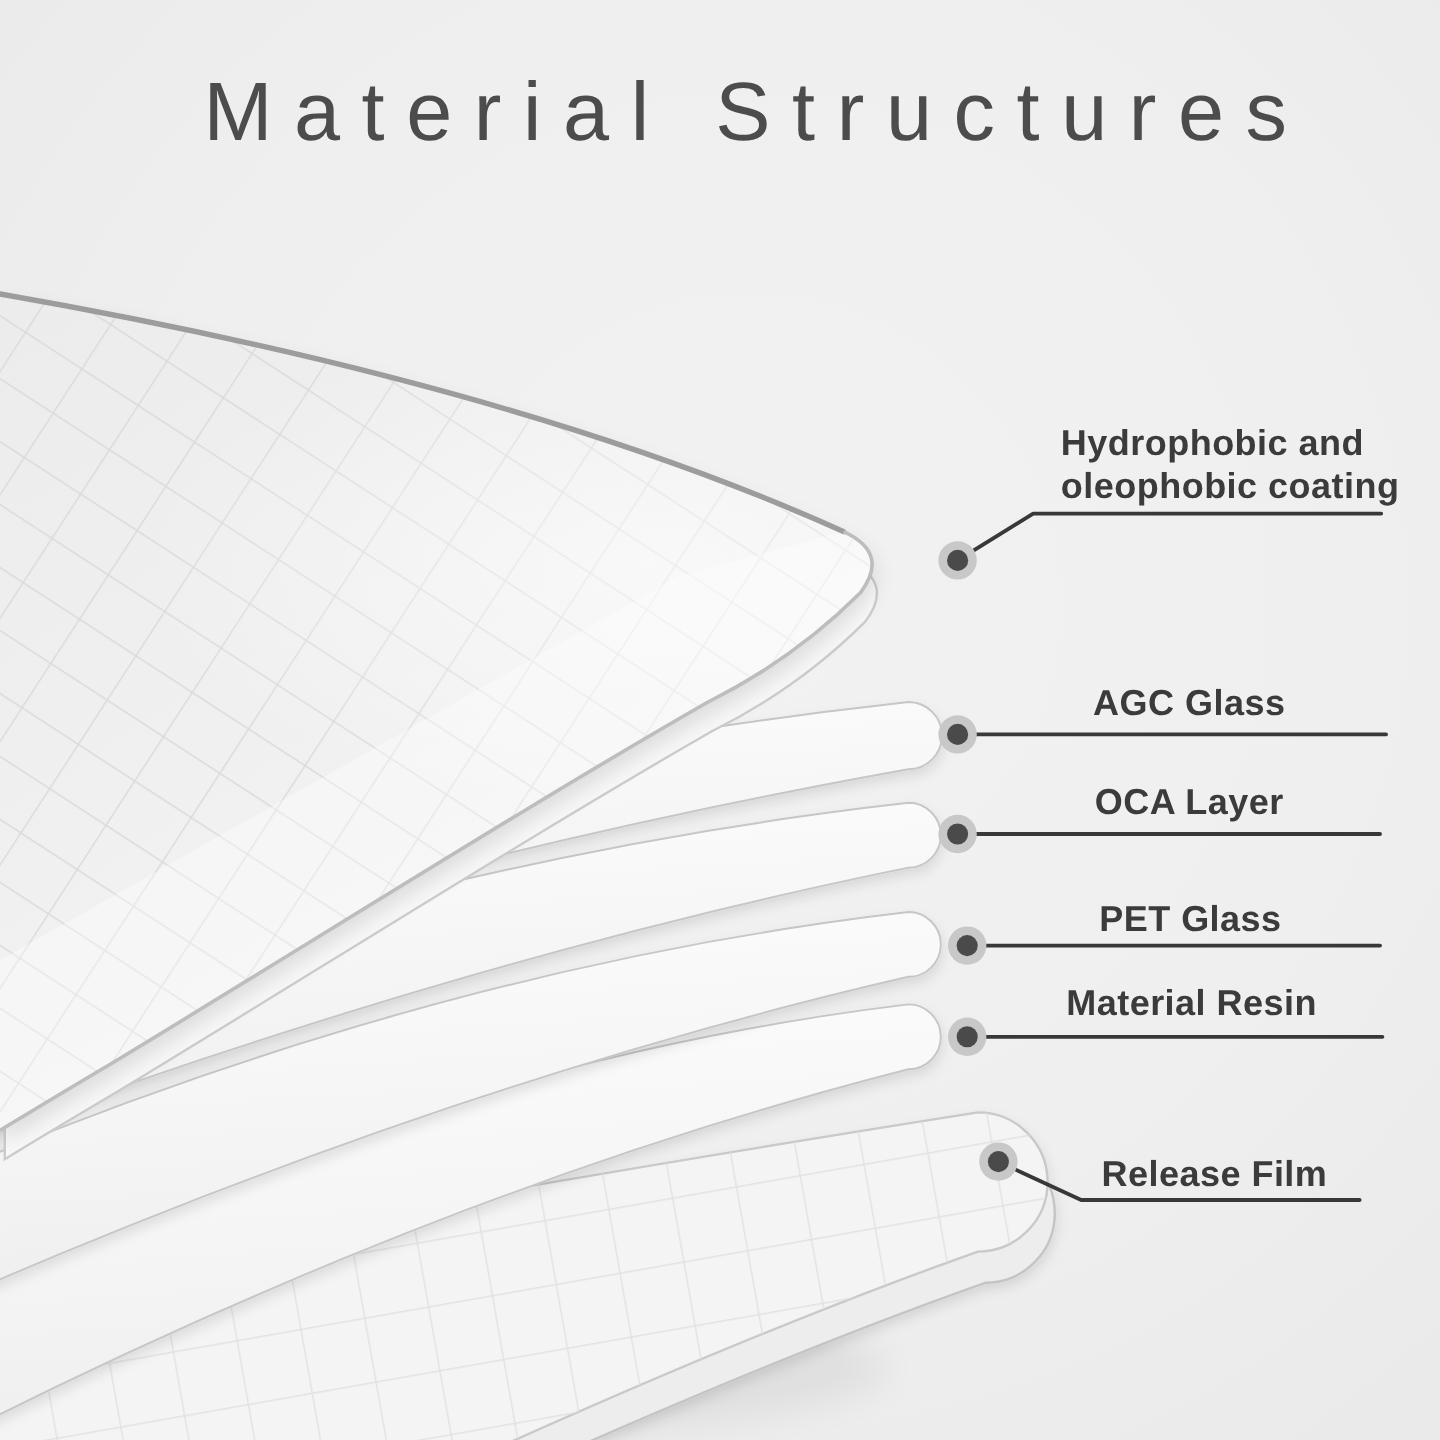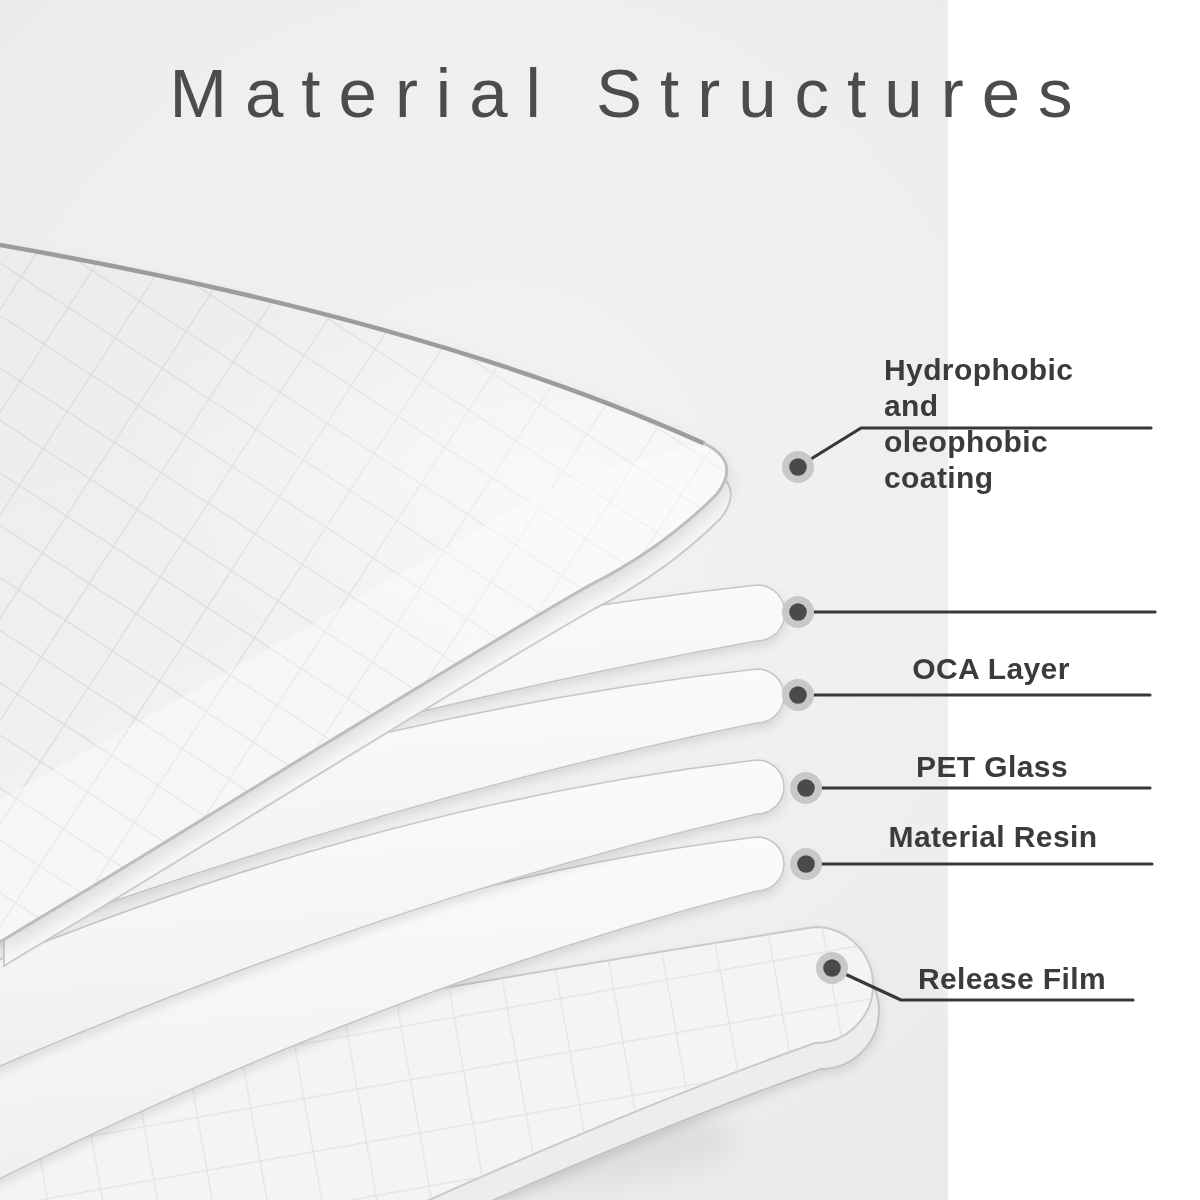--- a/index.html
+++ b/index.html
@@ -1,21 +1,21 @@
 <!DOCTYPE html>
 <html><head>
 <meta charset="utf-8">
 <style>
   html,body{margin:0;padding:0;}
   body{
     width:1200px;height:1200px;overflow:hidden;
     font-family:"Liberation Sans",sans-serif;
   }
   .stage{
-    position:relative;width:948px;height:1200px;
+    position:relative;width:1200px;height:1200px;
     background:radial-gradient(circle at 52% 42%, #f2f2f2 0%, #efefef 55%, #e9e9e9 100%);
   }
   .artwork{position:absolute;left:0;top:0;width:1200px;height:1200px;}
   .page-title{
     position:absolute;left:630px;top:54px;transform:translateX(-50%);
     font-size:69px;font-weight:400;color:#4c4c4c;letter-spacing:18px;
     white-space:nowrap;
   }
   .label{
     position:absolute;
@@ -139,18 +139,19 @@
         <circle cx="832" cy="968" r="16" fill="#c8c8c8"></circle>
           <circle cx="832" cy="968" r="8.8" fill="#4a4a4a"></circle>
       </g>
     </g>
   </svg>
 
   <div class="page-title">Material Structures</div>
 
   <div class="label lbl-coating">Hydrophobic and
 oleophobic coating</div>
+  <div class="label centered lbl-agc">AGC Glass</div>
   <div class="label centered lbl-oca">OCA Layer</div>
   <div class="label centered lbl-pet">PET Glass</div>
   <div class="label centered lbl-sil">Material Resin</div>
   <div class="label centered lbl-release">Release Film</div>
 
 </div>
 
 </body></html>

